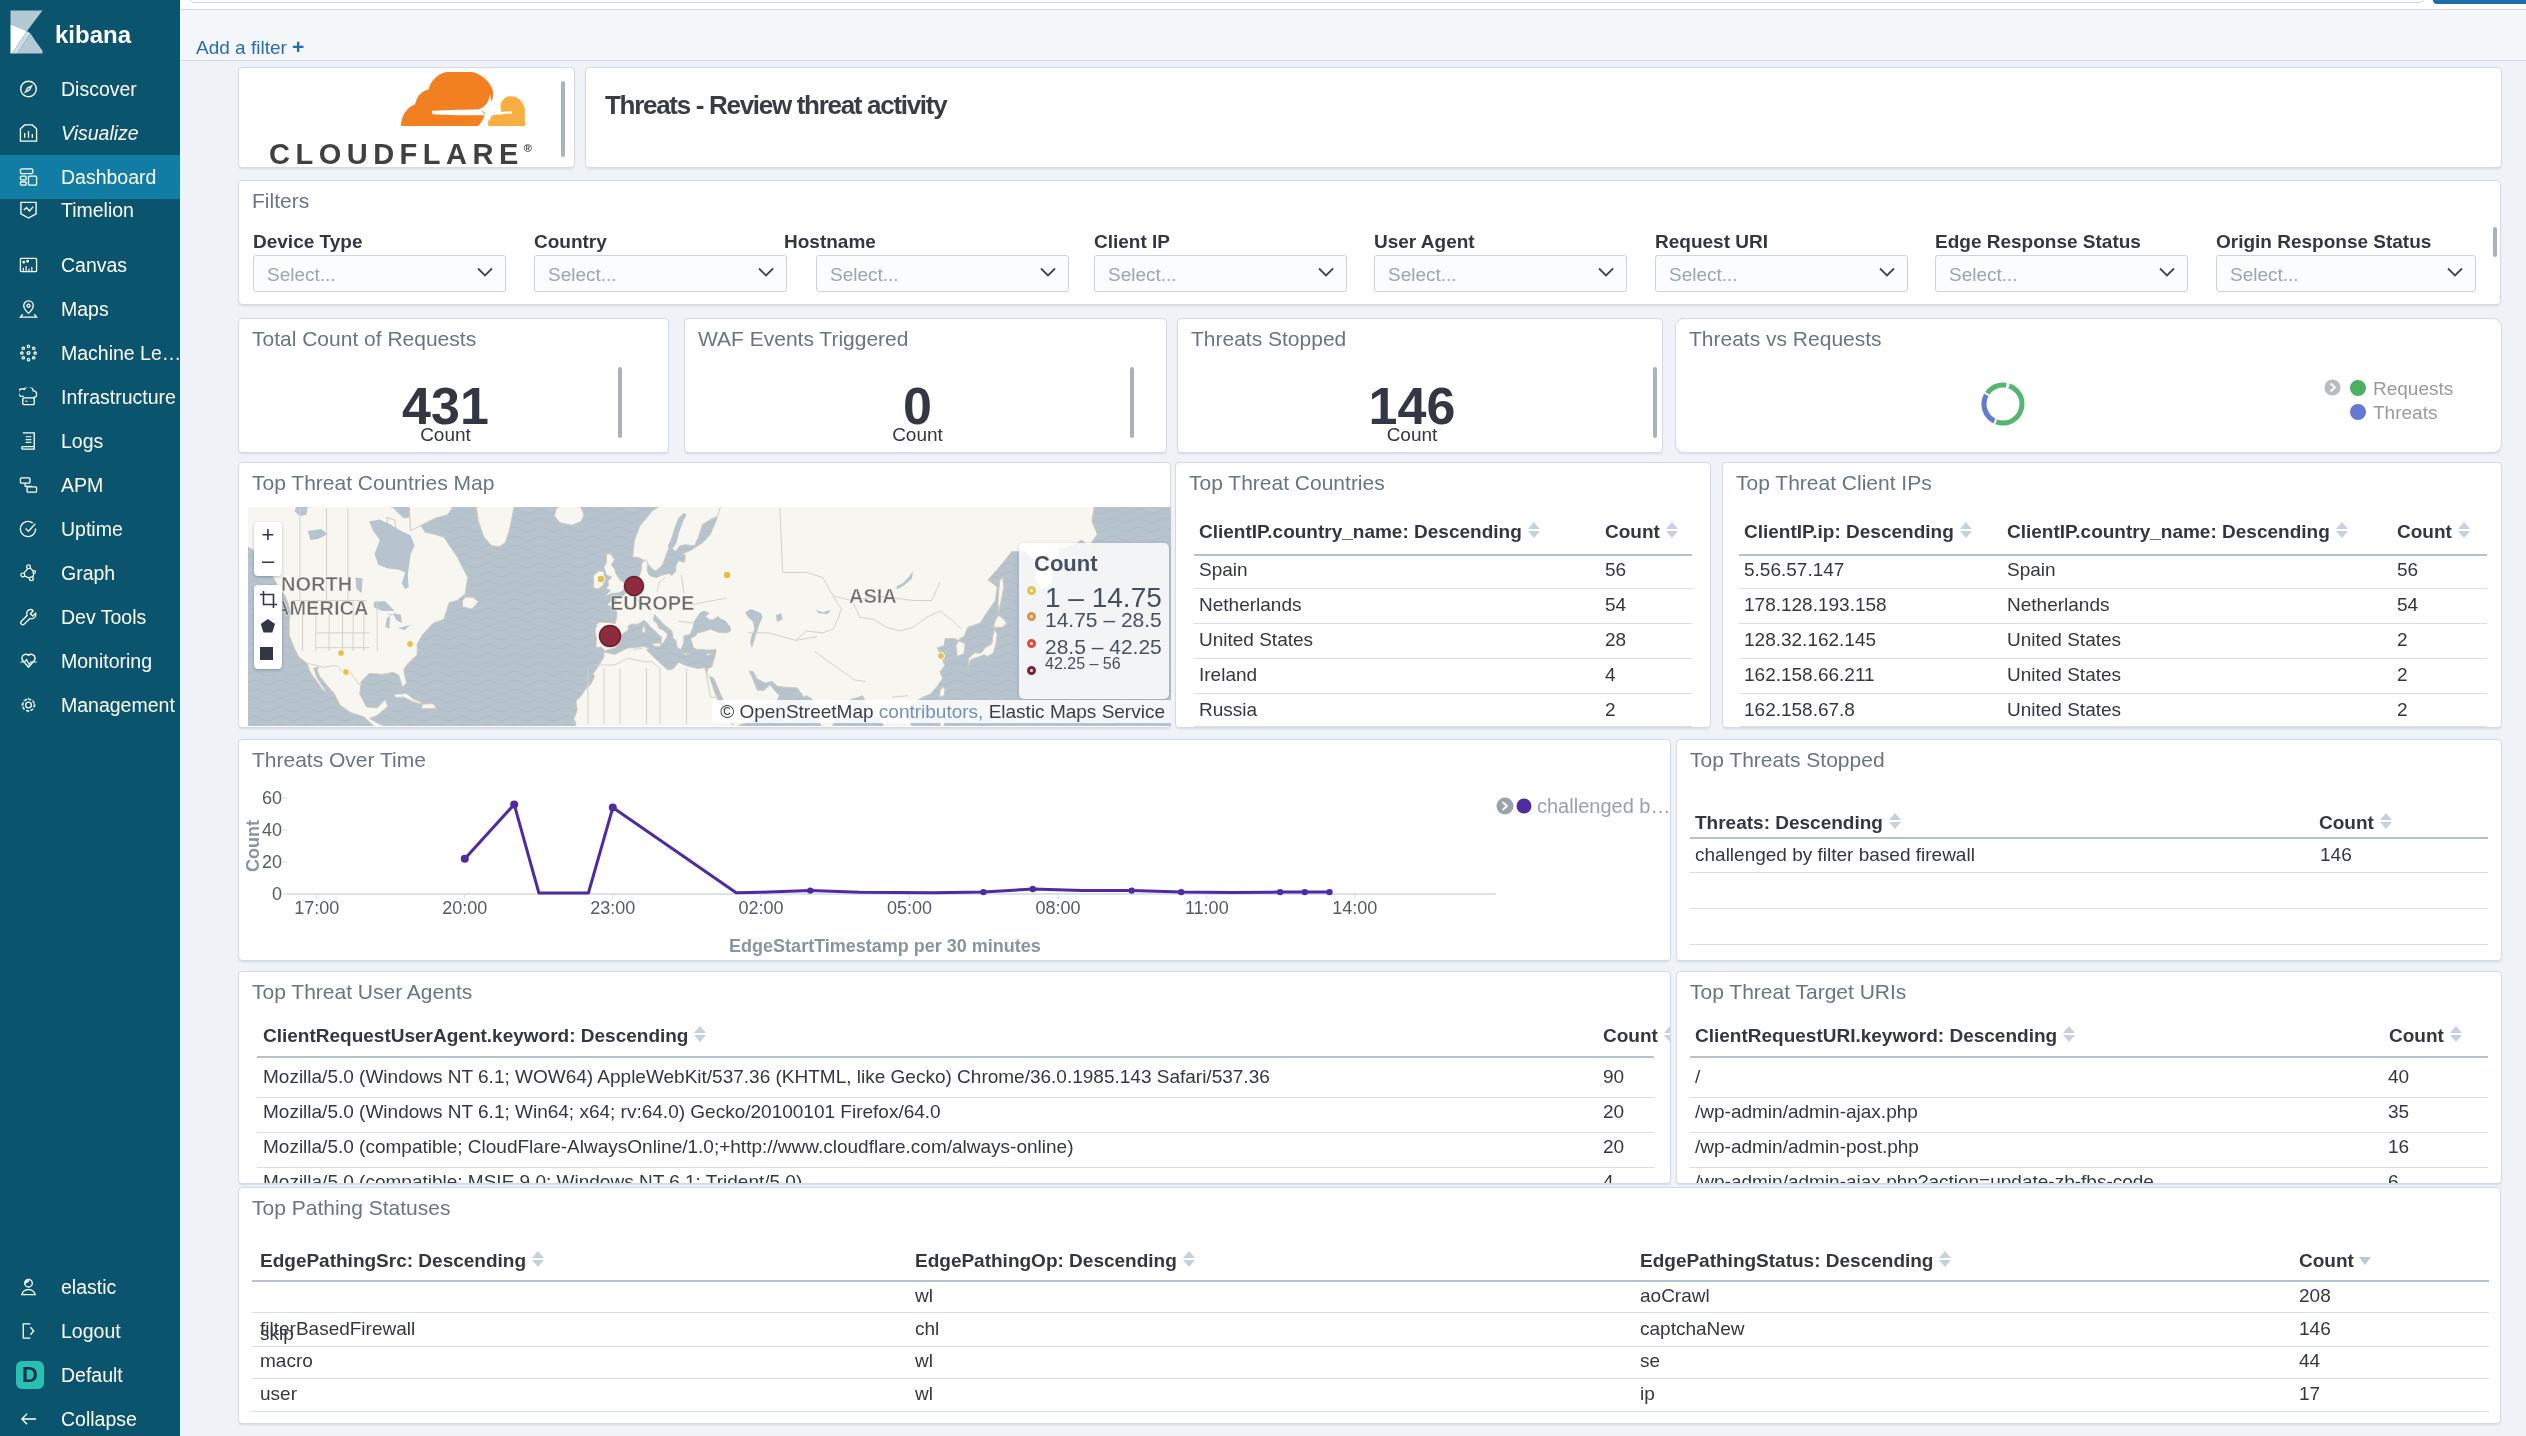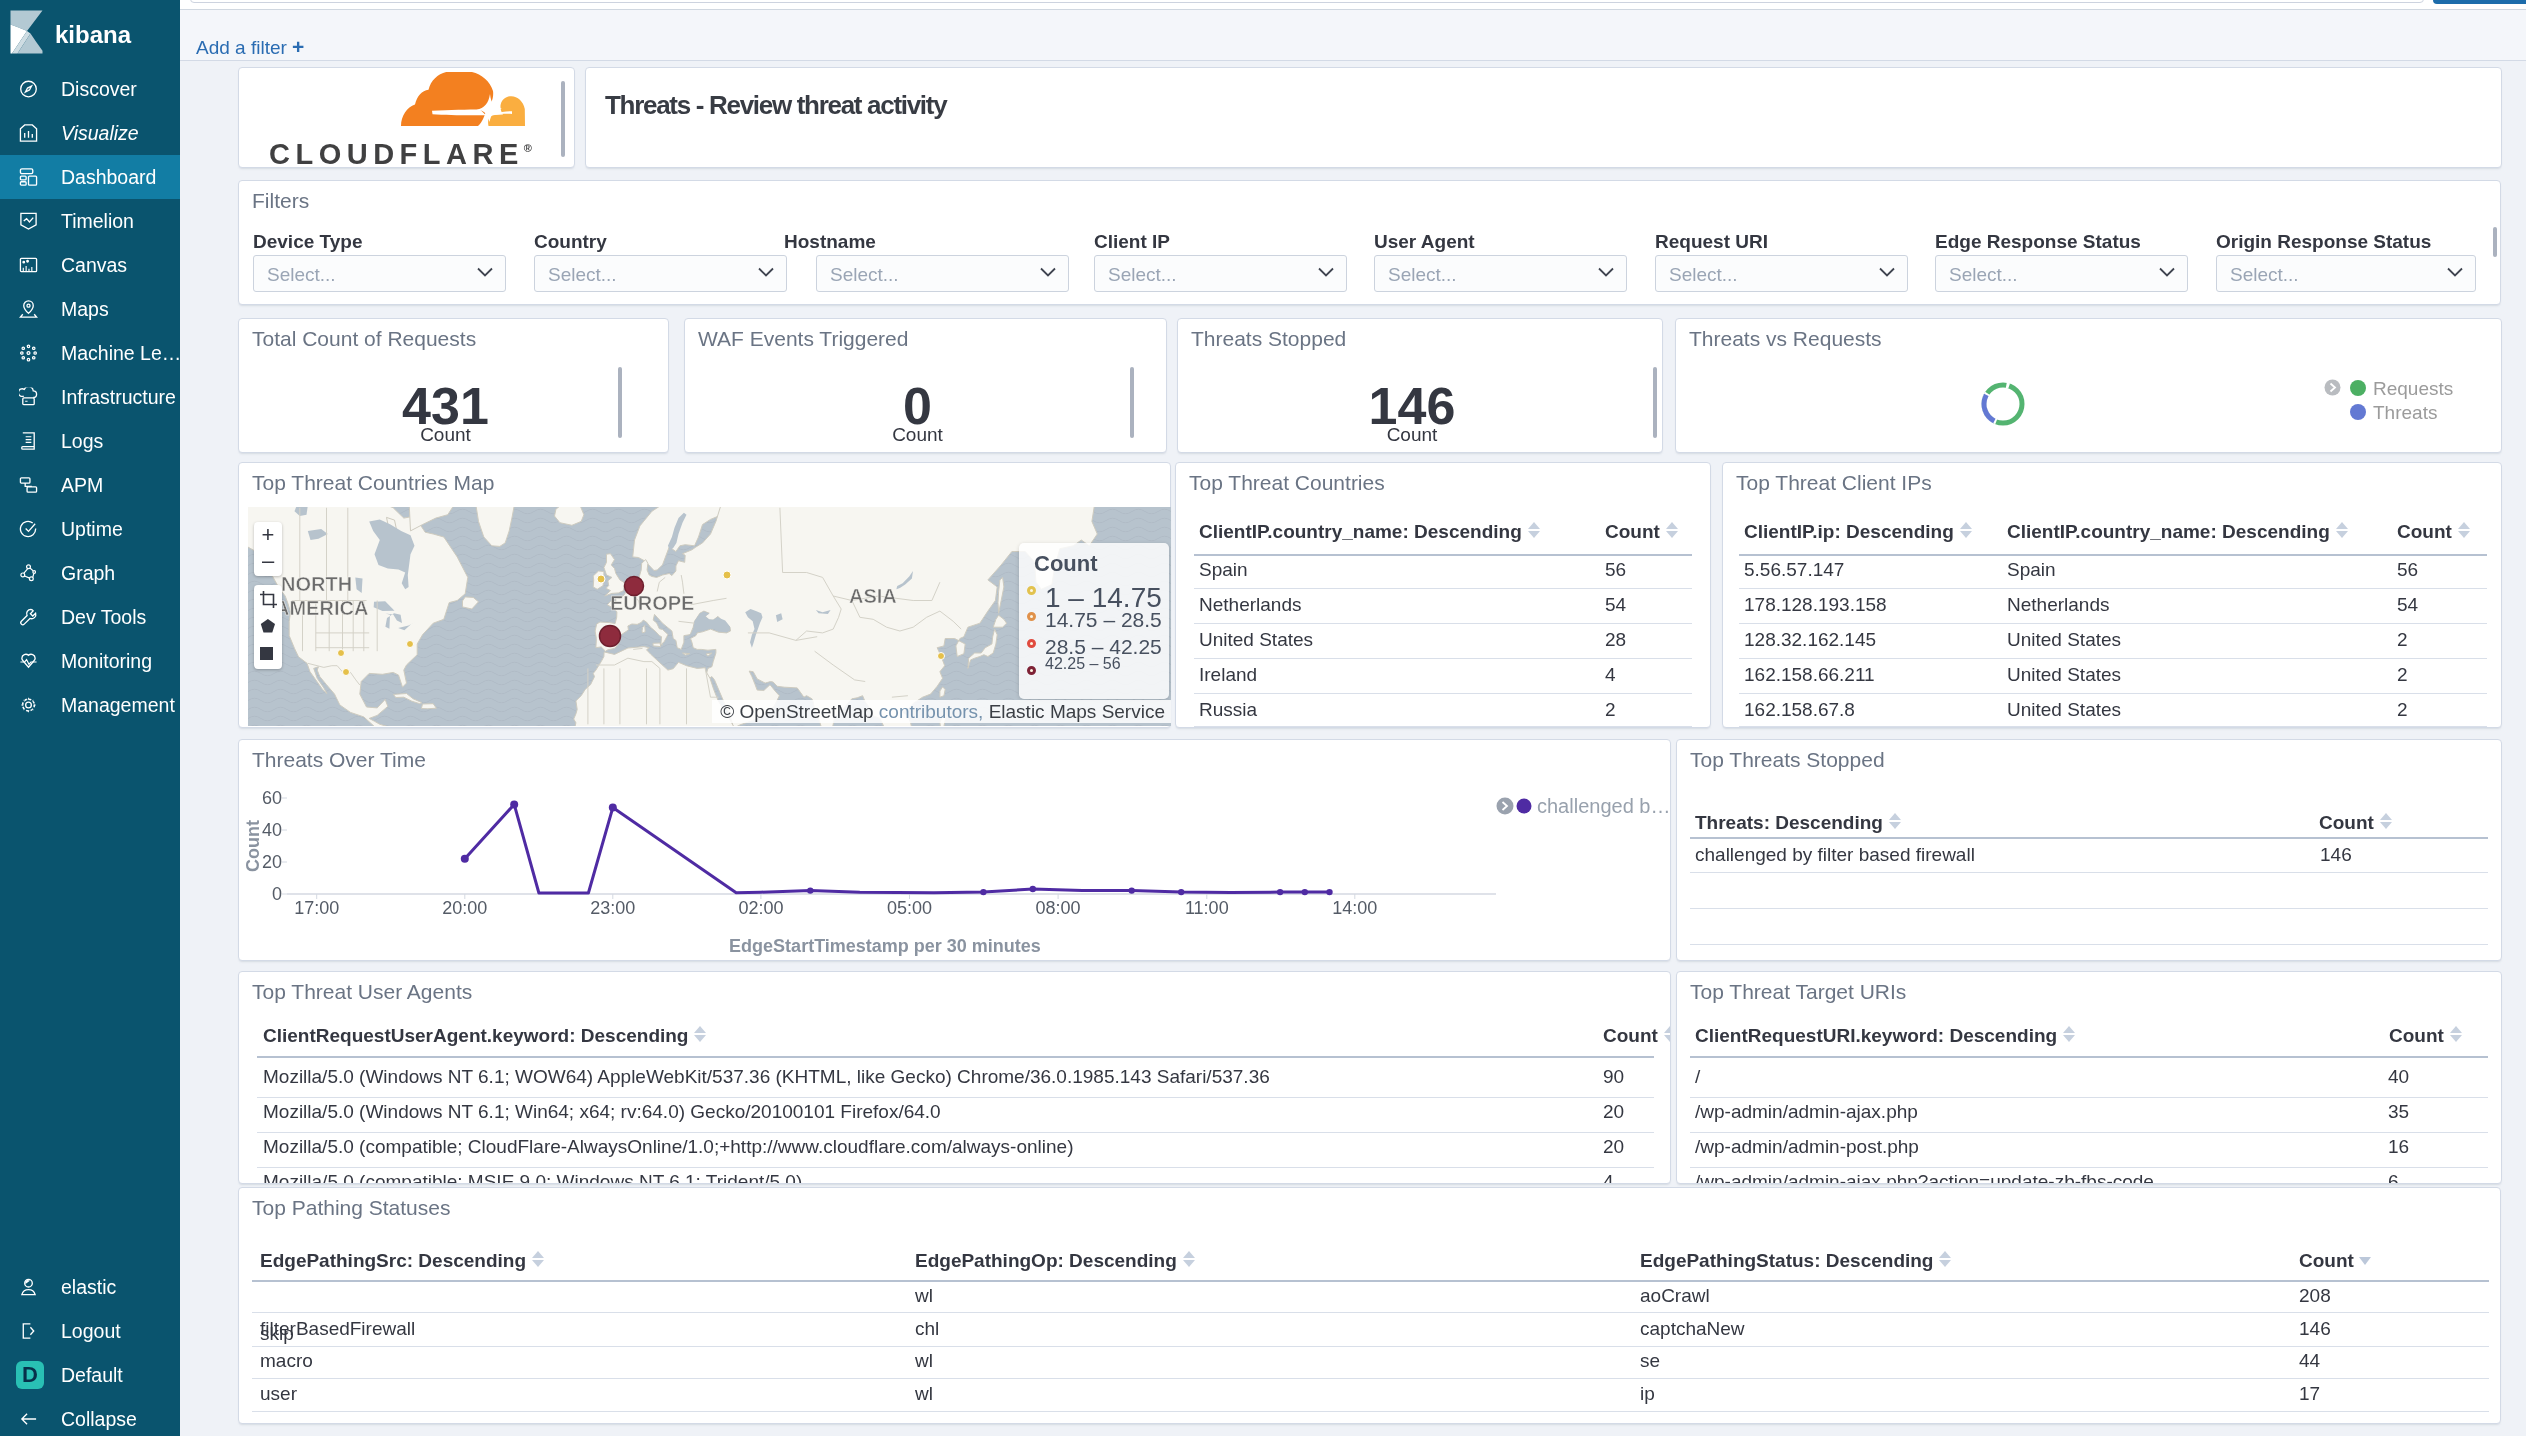--- a/index.html
+++ b/index.html
@@ -64,21 +64,21 @@
     </div>
   <div class="navitem sel" style="top:155px;">
       <svg class="ico" viewBox="0 0 20 20" fill="none" stroke="#fff" stroke-width="1.4">
         <rect x="1.5" y="1.5" width="13" height="5" rx="1.5"></rect>
         <rect x="1.5" y="9" width="6" height="4" rx="1"></rect>
         <rect x="10" y="9" width="8.5" height="9.5" rx="1"></rect>
         <rect x="1.5" y="15" width="6" height="3.5" rx="1"></rect>
       </svg>
       <span class="lbl">Dashboard</span>
     </div>
-  <div class="navitem" style="top:199px;text-align:center;">
+  <div class="navitem" style="top:188px;text-align:center;">
       <svg class="ico" viewBox="0 0 20 20" fill="none" stroke="#fff" stroke-width="1.4">
         <path d="M2 2 H18 V14 L10 18.5 L2 14 Z"></path>
         <path d="M5 10 L8 7.5 L11 11 L15 6.5"></path>
       </svg>
       <span class="lbl">Timelion</span>
     </div>
   <div class="navitem" style="top:243px;">
       <svg class="ico" viewBox="0 0 20 20" fill="none" stroke="#fff" stroke-width="1.4">
         <rect x="1.5" y="3" width="17" height="14" rx="1"></rect>
         <path d="M4.5 17 V13 M7.5 17 V11 M10.5 17 V14 M13.5 17 V12" stroke-width="1.2"></path>
@@ -291,21 +291,21 @@
   <div class="metricnum" style="top:61px;">0</div>
   <div class="metriclbl" style="top:106px;">Count</div>
   <div class="sbar" style="left:445px;top:48px;height:71px;"></div>
 </div>
 <div class="panel" style="left:1177px;top:318px;width:486px;height:135px;">
   <div class="ptitle">Threats Stopped</div>
   <div class="metricnum" style="top:61px;">146</div>
   <div class="metriclbl" style="top:106px;">Count</div>
   <div class="sbar" style="left:475px;top:48px;height:71px;"></div>
 </div>
-<div class="panel" style="left:1675px;top:318px;width:827px;height:135px;">
+<div class="panel" style="left:1675px;top:318px;width:827px;height:135px;border-radius:9px;">
   <div class="ptitle">Threats vs Requests</div>
   <svg class="abs" style="left:305px;top:63px;" width="44" height="44" viewBox="0 0 44 44">
     <circle cx="22" cy="22" r="19" fill="none" stroke="#54b471" stroke-width="5"></circle>
     <circle cx="22" cy="22" r="19" fill="none" stroke="#ffffff" stroke-width="5.5" stroke-dasharray="34.2 85.2" transform="rotate(111 22 22)"></circle>
     <circle cx="22" cy="22" r="19" fill="none" stroke="#6379d3" stroke-width="5" stroke-dasharray="30.2 89.2" transform="rotate(117 22 22)"></circle>
     <circle cx="22" cy="22" r="19" fill="none" stroke="#ffffff" stroke-width="5.5" stroke-dasharray="3 116.4" transform="rotate(-80 22 22)"></circle>
   </svg>
   <svg class="abs" style="left:648px;top:60px;" width="17" height="17" viewBox="0 0 17 17">
       <circle cx="8.5" cy="8.5" r="8" fill="#b9bcc0"></circle>
       <path d="M6.5 4.5 L11 8.5 L6.5 12.5" fill="none" stroke="#fff" stroke-width="1.8"></path>

